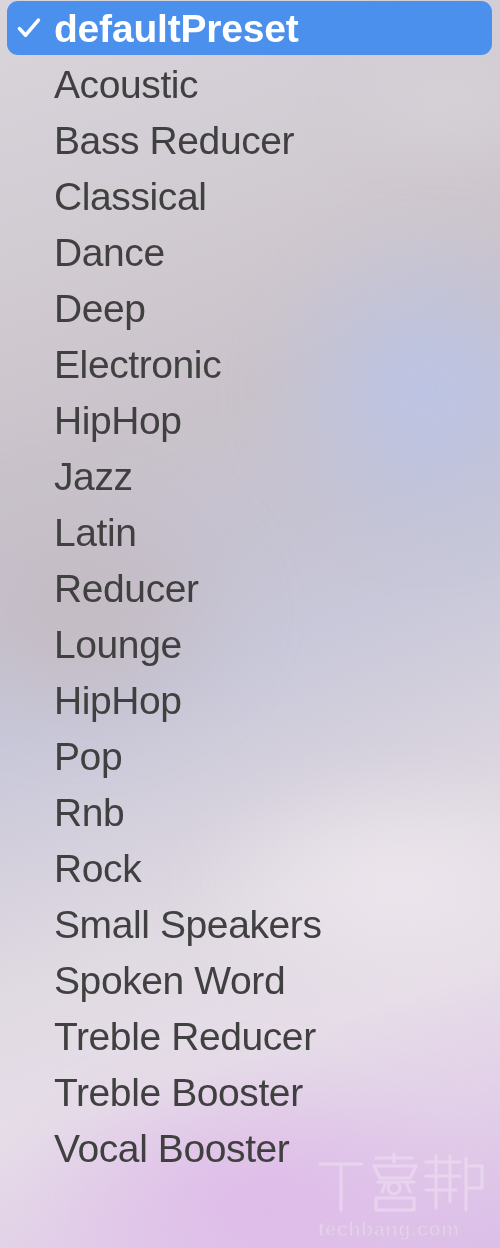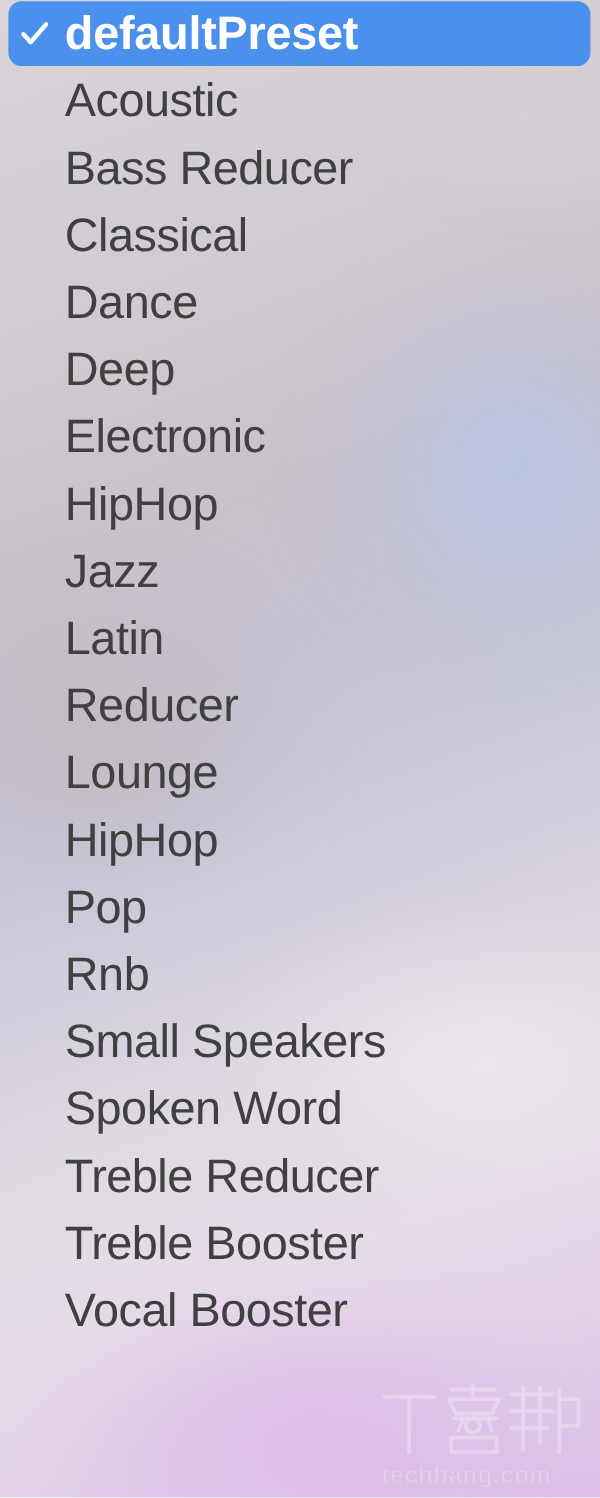--- a/index.html
+++ b/index.html
@@ -225,20 +225,24 @@
       <div class="menu-item">
         <div class="check-slot"></div>
         <div class="label">Pop</div>
       </div>
       <div class="menu-item">
         <div class="check-slot"></div>
         <div class="label">Rnb</div>
       </div>
       <div class="menu-item">
         <div class="check-slot"></div>
+        <div class="label">Rock</div>
+      </div>
+      <div class="menu-item">
+        <div class="check-slot"></div>
         <div class="label">Small Speakers</div>
       </div>
       <div class="menu-item">
         <div class="check-slot"></div>
         <div class="label">Spoken Word</div>
       </div>
       <div class="menu-item">
         <div class="check-slot"></div>
         <div class="label">Treble Reducer</div>
       </div>

